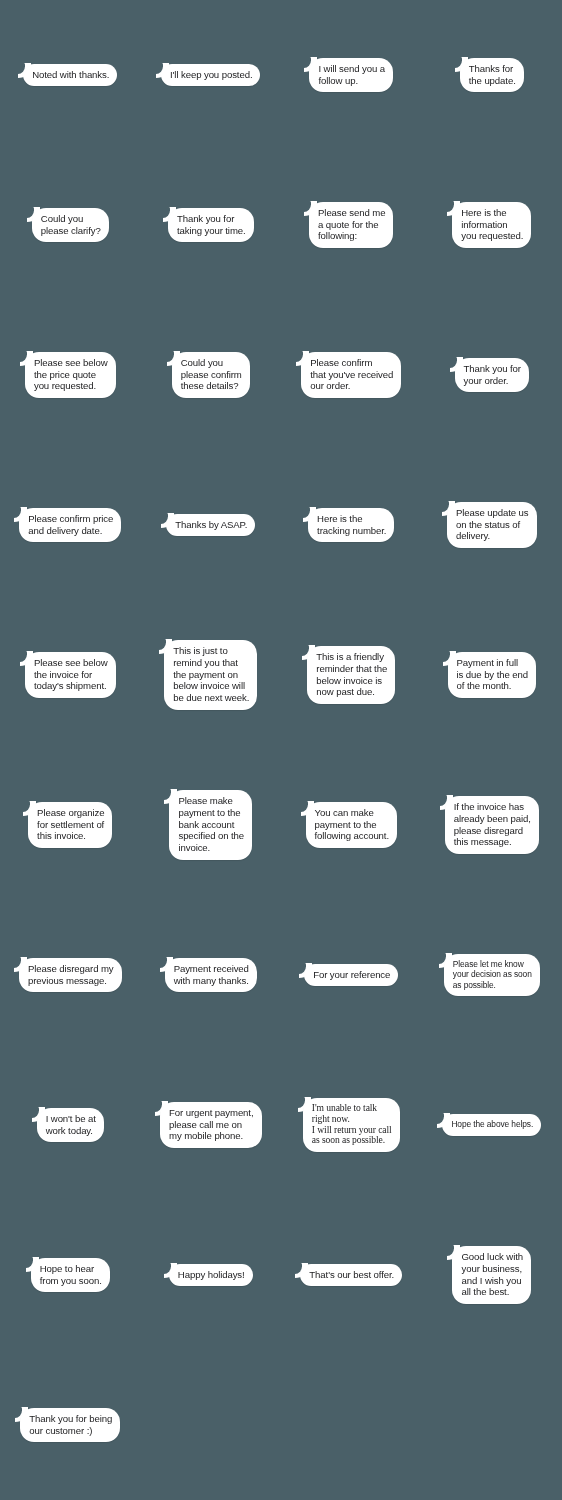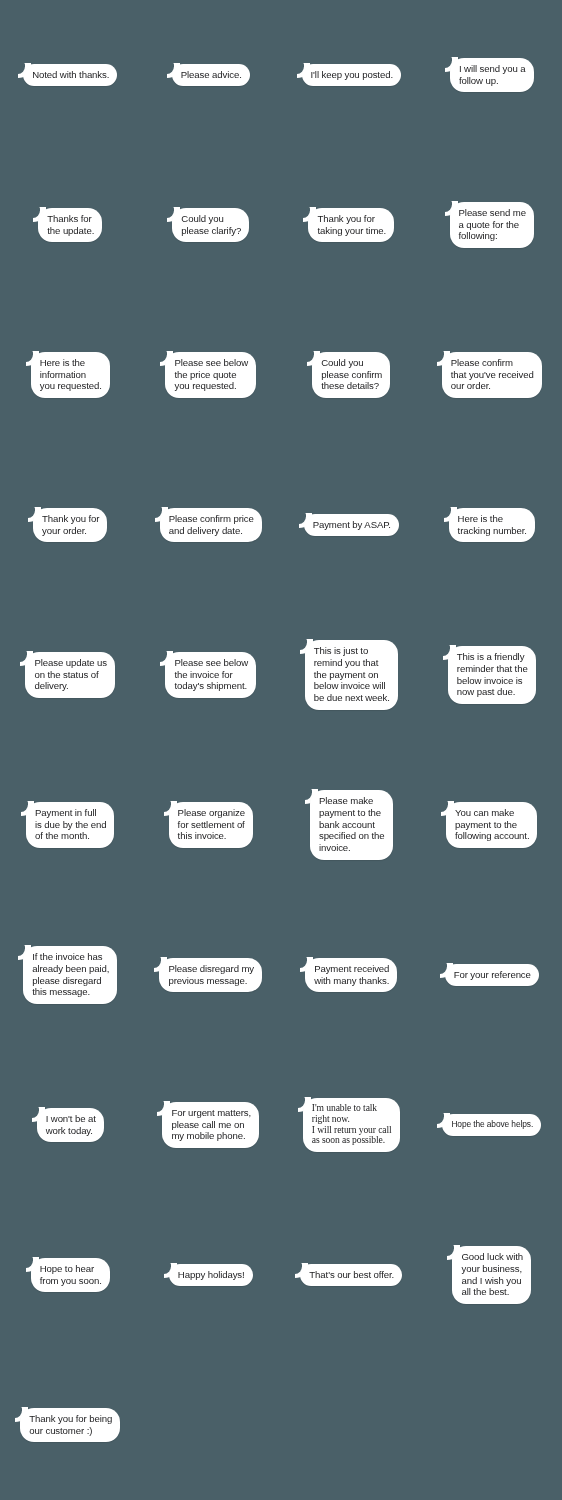--- a/index.html
+++ b/index.html
@@ -76,23 +76,20 @@
   .bubble.tight { line-height: 1.13; font-family: Liberation Serif, serif; }
 </style>
 </head>
 <body>
 
 <div id="sticker-grid">
     <div class="cell">
       <div class="bubble"><span>Noted with thanks.</span></div>
     </div>
     <div class="cell">
-      <div class="bubble"><span>Please advice.</span></div>
-    </div>
-    <div class="cell">
       <div class="bubble"><span>I'll keep you posted.</span></div>
     </div>
     <div class="cell">
       <div class="bubble"><span>I will send you a
 follow up.</span></div>
     </div>
     <div class="cell">
       <div class="bubble"><span>Thanks for
 the update.</span></div>
     </div>
@@ -131,21 +128,21 @@
     </div>
     <div class="cell">
       <div class="bubble"><span>Thank you for
 your order.</span></div>
     </div>
     <div class="cell">
       <div class="bubble"><span>Please confirm price
 and delivery date.</span></div>
     </div>
     <div class="cell">
-      <div class="bubble"><span>Payment by ASAP.</span></div>
+      <div class="bubble"><span>Thanks by ASAP.</span></div>
     </div>
     <div class="cell">
       <div class="bubble"><span>Here is the
 tracking number.</span></div>
     </div>
     <div class="cell">
       <div class="bubble"><span>Please update us
 on the status of
 delivery.</span></div>
     </div>
@@ -200,25 +197,30 @@
 previous message.</span></div>
     </div>
     <div class="cell">
       <div class="bubble"><span>Payment received
 with many thanks.</span></div>
     </div>
     <div class="cell">
       <div class="bubble"><span>For your reference</span></div>
     </div>
     <div class="cell">
+      <div class="bubble tiny"><span>Please let me know
+your decision as soon
+as possible.</span></div>
+    </div>
+    <div class="cell">
       <div class="bubble"><span>I won't be at
 work today.</span></div>
     </div>
     <div class="cell">
-      <div class="bubble"><span>For urgent matters,
+      <div class="bubble"><span>For urgent payment,
 please call me on
 my mobile phone.</span></div>
     </div>
     <div class="cell">
       <div class="bubble tight"><span>I'm unable to talk
 right now.
 I will return your call
 as soon as possible.</span></div>
     </div>
     <div class="cell">

